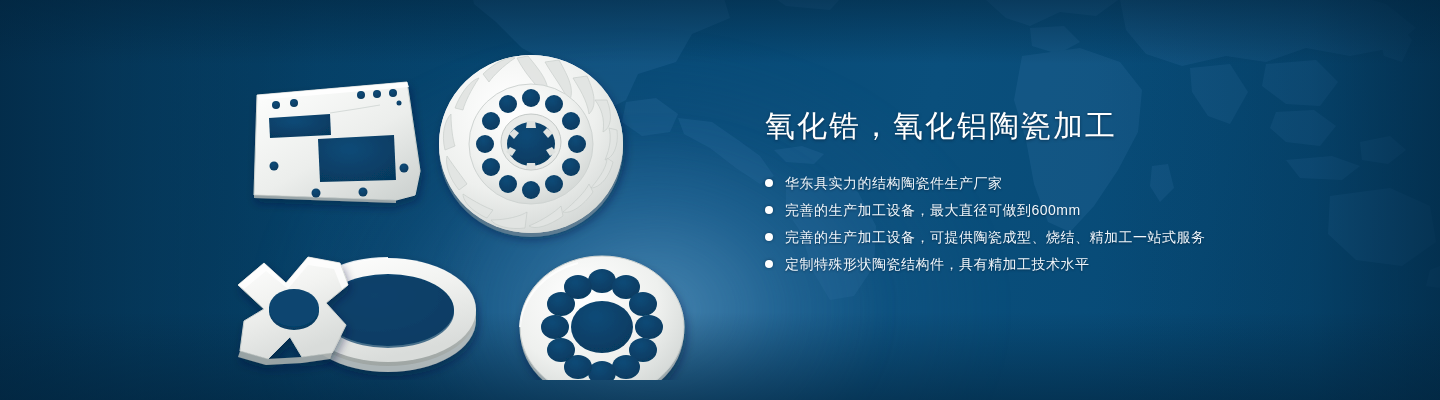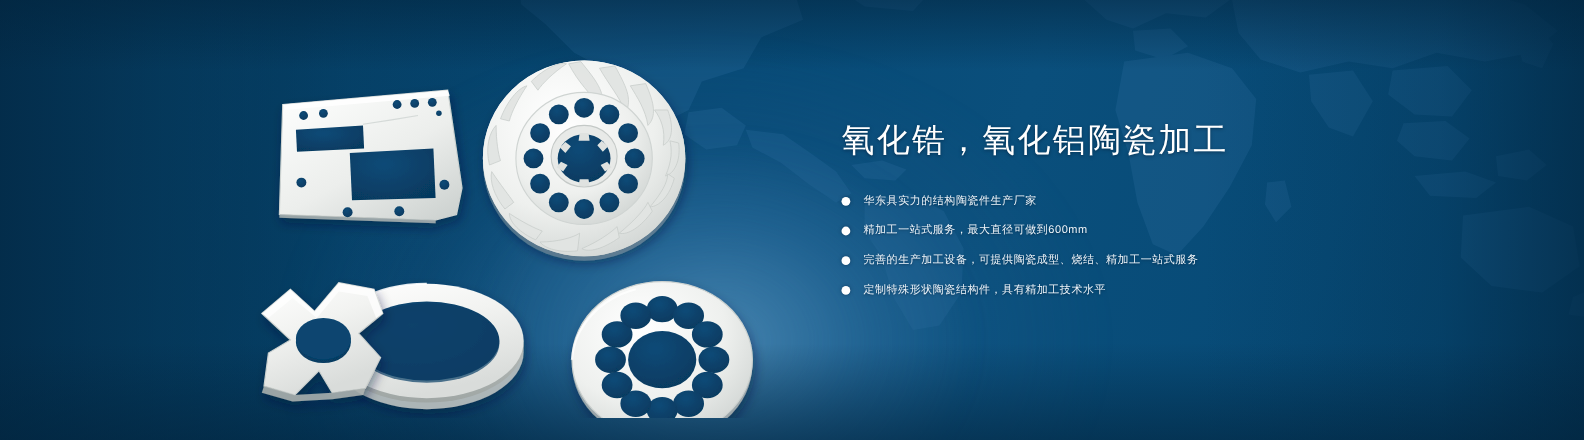--- a/index.html
+++ b/index.html
@@ -69,20 +69,21 @@
   }
   .headline{
     margin:0;
     font-size:30px;
     font-weight:400;
     letter-spacing:2px;
     color:#ffffff;
     line-height:40px;
     text-shadow:0 1px 3px rgba(0,20,40,.55);
     white-space:nowrap;
+    font-family:Liberation Mono, monospace;
   }
   .bullets{
     list-style:none;
     margin:24px 0 0 0;
     padding:0;
   }
   .bullet{
     display:flex;
     align-items:center;
     margin:0 0 5px 0;
@@ -90,21 +91,21 @@
   }
   .bullet-dot{
     flex:0 0 auto;
     width:8px;height:8px;
     border-radius:50%;
     background:#ffffff;
     margin-right:12px;
     box-shadow:0 0 3px rgba(0,25,50,.5);
   }
   .bullet-text{
-    font-size:10px;
+    font-size:14px;
     color:#f0f6fb;
     letter-spacing:.5px;
     line-height:22px;
     white-space:nowrap;
     text-shadow:0 1px 2px rgba(0,20,40,.5);
   }
 </style>
 </head>
 <body>
 
@@ -307,21 +308,21 @@
   <div class="copy">
     <h1 class="headline">氧化锆，氧化铝陶瓷加工</h1>
 
     <ul class="bullets">
       <li class="bullet">
         <span class="bullet-dot"></span>
         <span class="bullet-text">华东具实力的结构陶瓷件生产厂家</span>
       </li>
       <li class="bullet">
         <span class="bullet-dot"></span>
-        <span class="bullet-text">精加工一站式服务，最大直径可做到600mm</span>
+        <span class="bullet-text">完善的生产加工设备，最大直径可做到600mm</span>
       </li>
       <li class="bullet">
         <span class="bullet-dot"></span>
         <span class="bullet-text">完善的生产加工设备，可提供陶瓷成型、烧结、精加工一站式服务</span>
       </li>
       <li class="bullet">
         <span class="bullet-dot"></span>
         <span class="bullet-text">定制特殊形状陶瓷结构件，具有精加工技术水平</span>
       </li>
     </ul>

